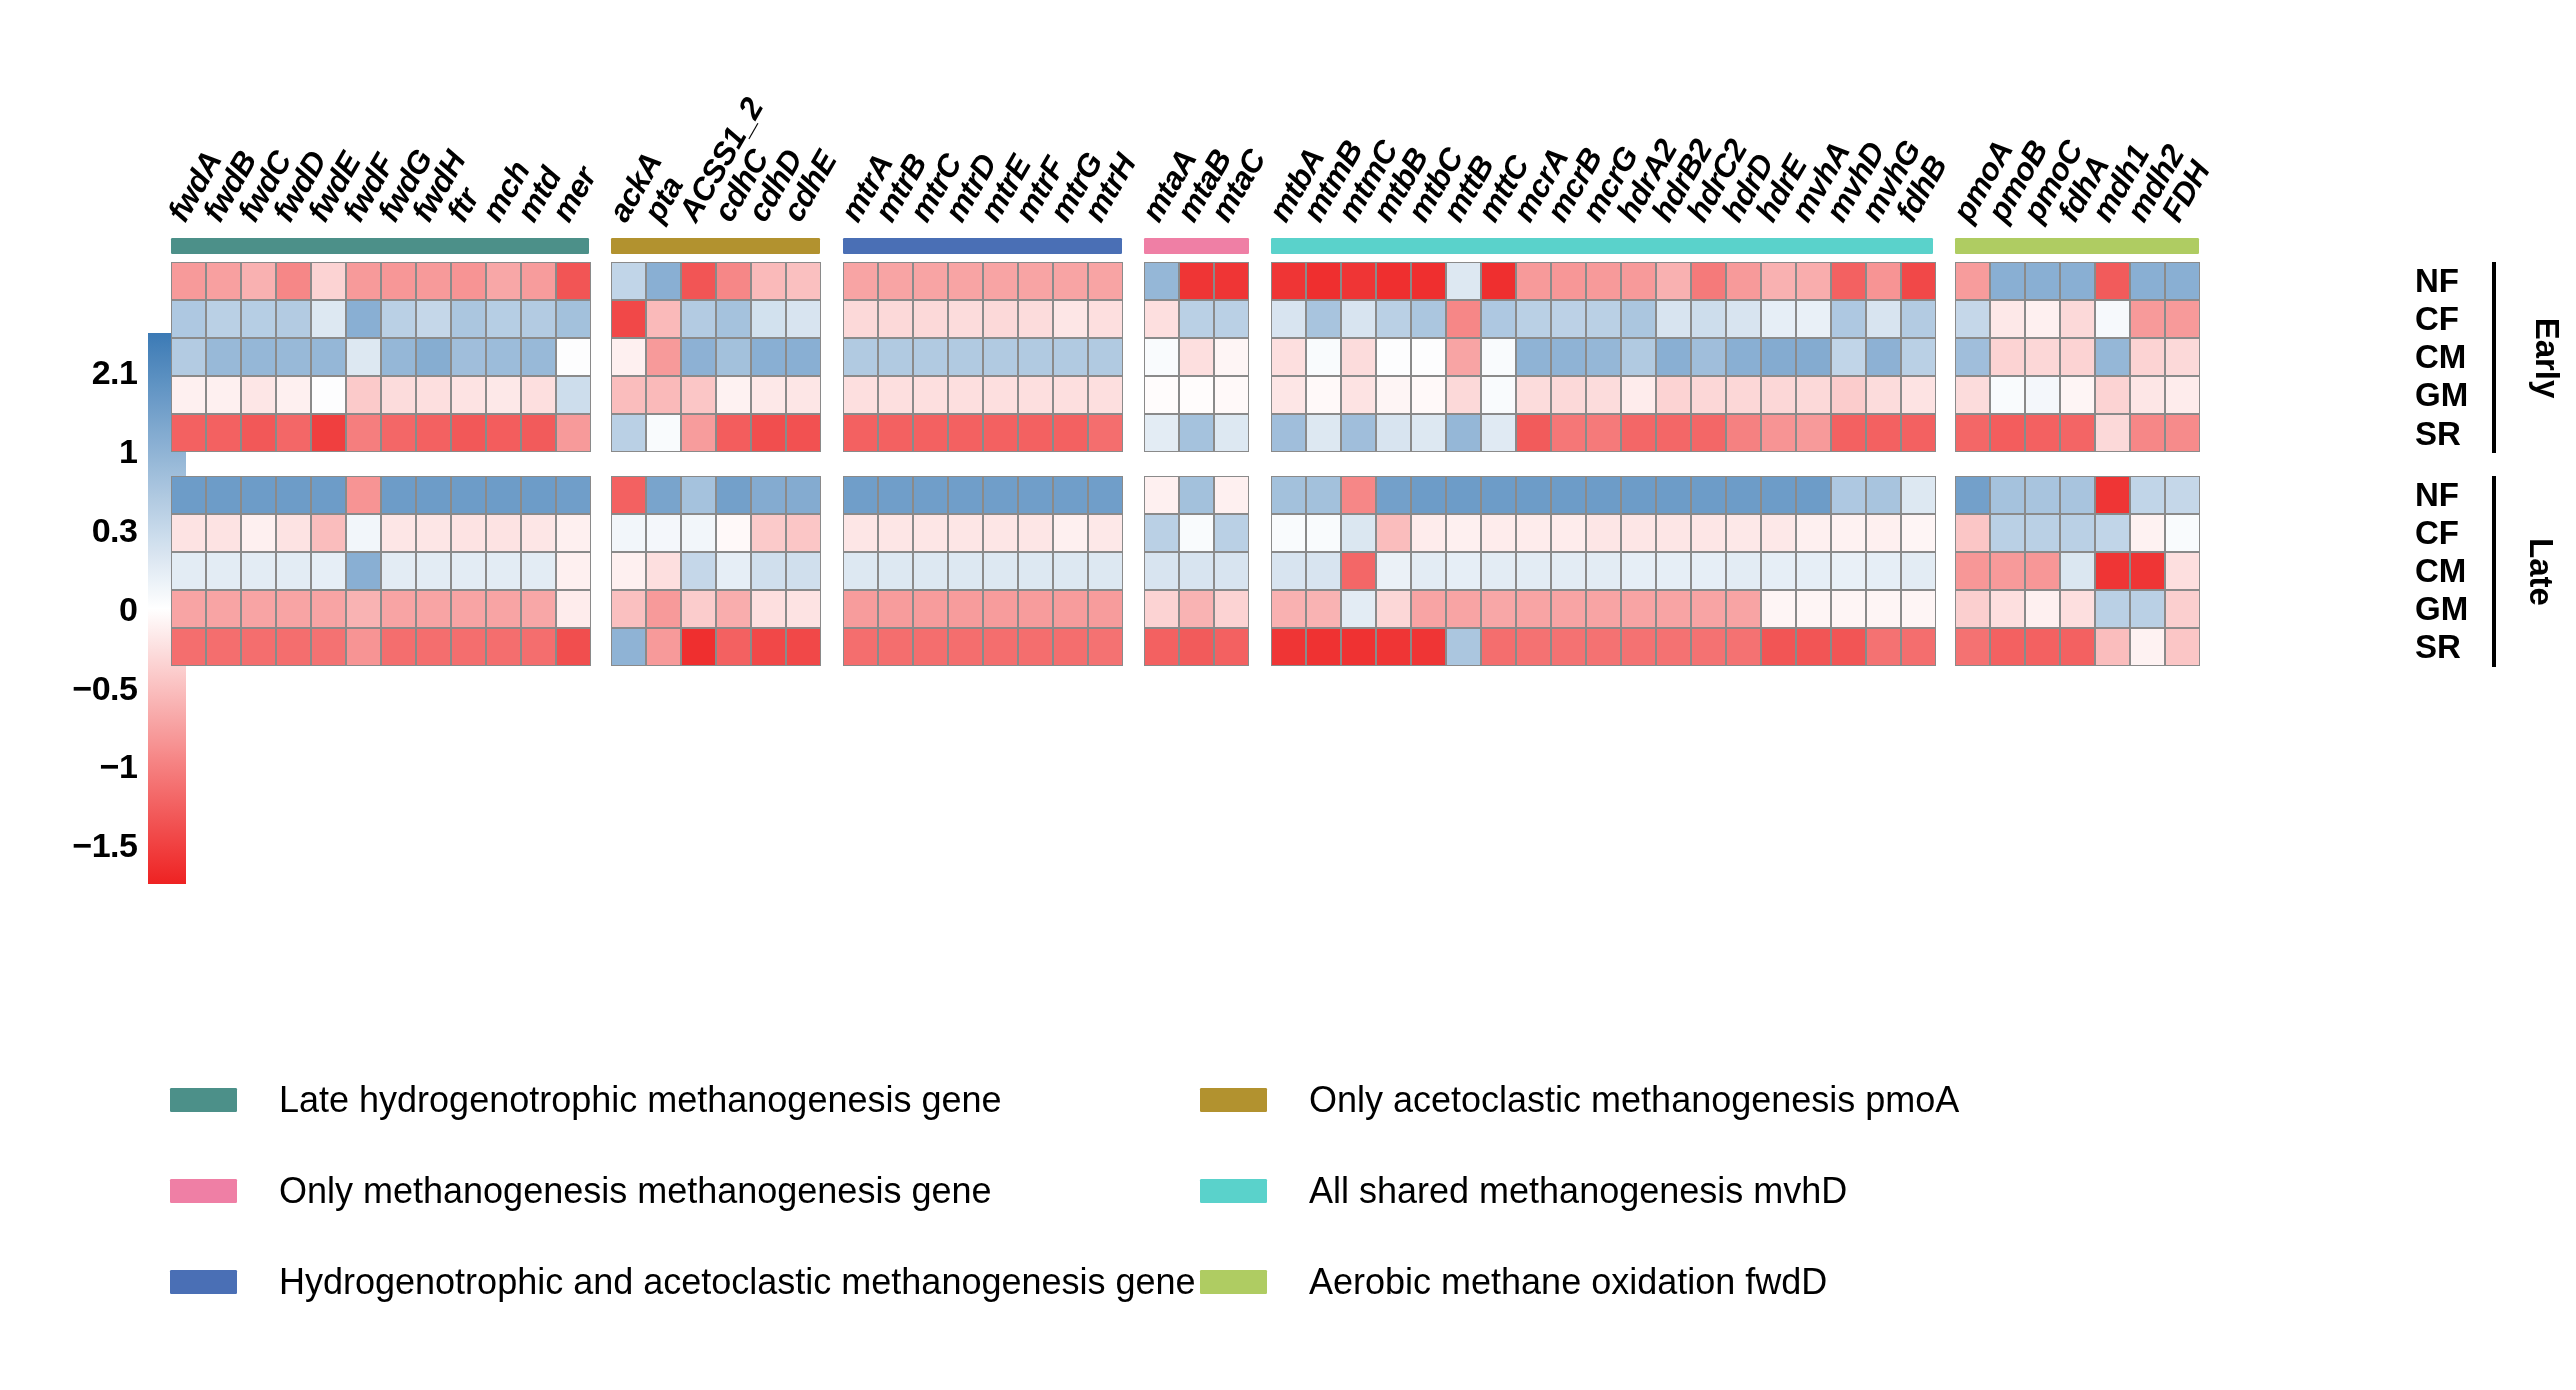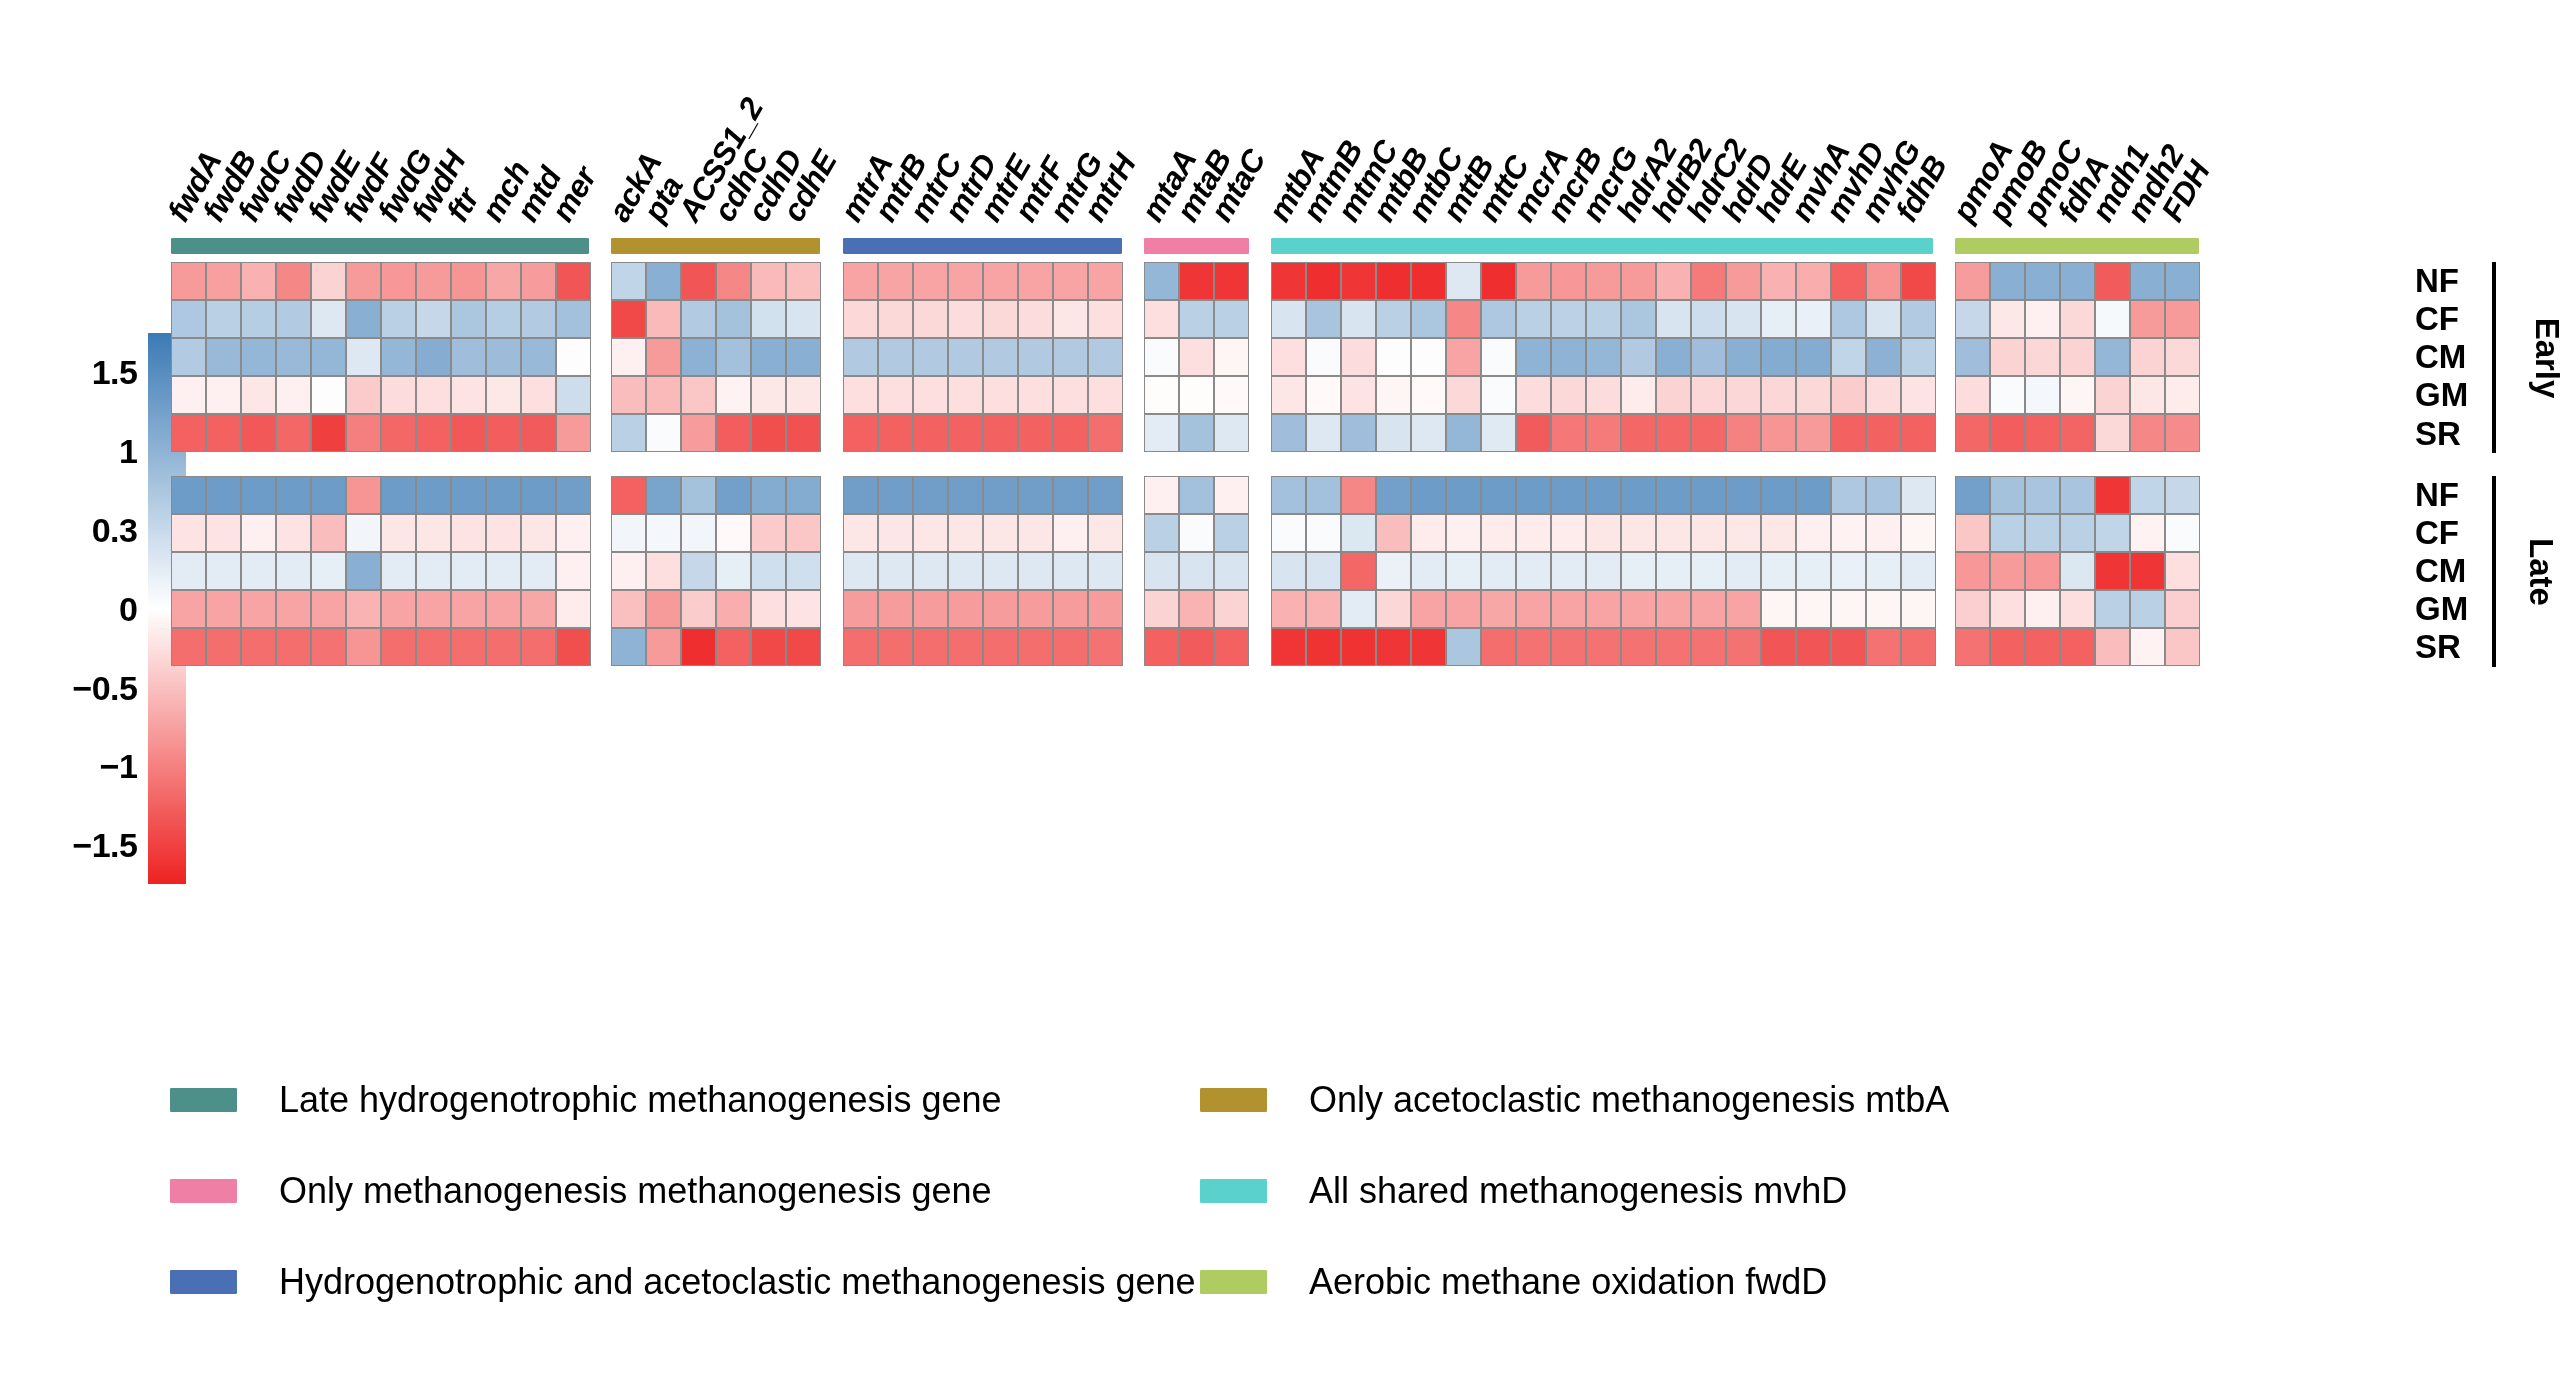--- a/index.html
+++ b/index.html
@@ -32,21 +32,21 @@
   .leg-item{position:absolute;display:flex;align-items:flex-start;}
   .leg-swatch{width:67px;height:24px;flex:0 0 auto;margin-top:8.5px;border-radius:1.2px;}
   .leg-text{margin-left:42px;font-size:36px;line-height:1.16;max-width:945px;}
 </style>
 </head>
 <body>
 
 <div id="colorbar-panel">
   <div id="cbar-gradient" style="background: linear-gradient(rgb(59, 122, 181) 0%, rgb(69, 129, 185) 2.5%, rgb(79, 135, 188) 5%, rgb(88, 142, 192) 7.5%, rgb(98, 149, 196) 10%, rgb(108, 155, 200) 12.5%, rgb(118, 162, 203) 15%, rgb(128, 169, 207) 17.5%, rgb(137, 175, 211) 20%, rgb(147, 182, 214) 22.5%, rgb(157, 189, 218) 25%, rgb(167, 195, 222) 27.5%, rgb(177, 202, 225) 30%, rgb(186, 208, 229) 32.5%, rgb(196, 215, 233) 35%, rgb(206, 222, 237) 37.5%, rgb(216, 228, 240) 40%, rgb(226, 235, 244) 42.5%, rgb(235, 242, 248) 45%, rgb(245, 248, 251) 47.5%, rgb(255, 255, 255) 50%, rgb(254, 244, 244) 52.5%, rgb(253, 233, 233) 55%, rgb(252, 222, 222) 57.5%, rgb(252, 211, 211) 60%, rgb(251, 200, 200) 62.5%, rgb(250, 189, 189) 65%, rgb(249, 178, 178) 67.5%, rgb(248, 167, 167) 70%, rgb(247, 156, 156) 72.5%, rgb(247, 145, 145) 75%, rgb(246, 133, 133) 77.5%, rgb(245, 122, 122) 80%, rgb(244, 111, 111) 82.5%, rgb(243, 100, 100) 85%, rgb(242, 89, 89) 87.5%, rgb(241, 78, 78) 90%, rgb(241, 67, 67) 92.5%, rgb(240, 56, 56) 95%, rgb(239, 45, 45) 97.5%, rgb(238, 34, 34) 100%);"></div>
   <div id="cbar-ticks">
-      <div class="cbar-tick" style="top: 45px;">1.5</div>
+      <div class="cbar-tick" style="top: 45px;">2.1</div>
       <div class="cbar-tick" style="top: 124px;">1</div>
       <div class="cbar-tick" style="top: 203px;">0.3</div>
       <div class="cbar-tick" style="top: 282px;">0</div>
       <div class="cbar-tick" style="top: 361px;">−0.5</div>
       <div class="cbar-tick" style="top: 439px;">−1</div>
       <div class="cbar-tick" style="top: 518px;">−1.5</div>
     </div>
 </div>
 
 <div id="plot">
@@ -711,21 +711,21 @@
     </div>
 </div>
 
 <div id="legend">
     <div class="leg-item" style="left: 0px; top: 0px;">
       <div class="leg-swatch" style="background: rgb(76, 144, 137);"></div>
       <div class="leg-text">Late hydrogenotrophic methanogenesis gene</div>
     </div>
     <div class="leg-item" style="left: 1030px; top: 0px;">
       <div class="leg-swatch" style="background: rgb(178, 146, 47);"></div>
-      <div class="leg-text">Only acetoclastic methanogenesis mtbA</div>
+      <div class="leg-text">Only acetoclastic methanogenesis pmoA</div>
     </div>
     <div class="leg-item" style="left: 0px; top: 91px;">
       <div class="leg-swatch" style="background: rgb(239, 127, 165);"></div>
       <div class="leg-text">Only methanogenesis methanogenesis gene</div>
     </div>
     <div class="leg-item" style="left: 1030px; top: 91px;">
       <div class="leg-swatch" style="background: rgb(90, 210, 203);"></div>
       <div class="leg-text">All shared methanogenesis mvhD</div>
     </div>
     <div class="leg-item" style="left: 0px; top: 182px;">

